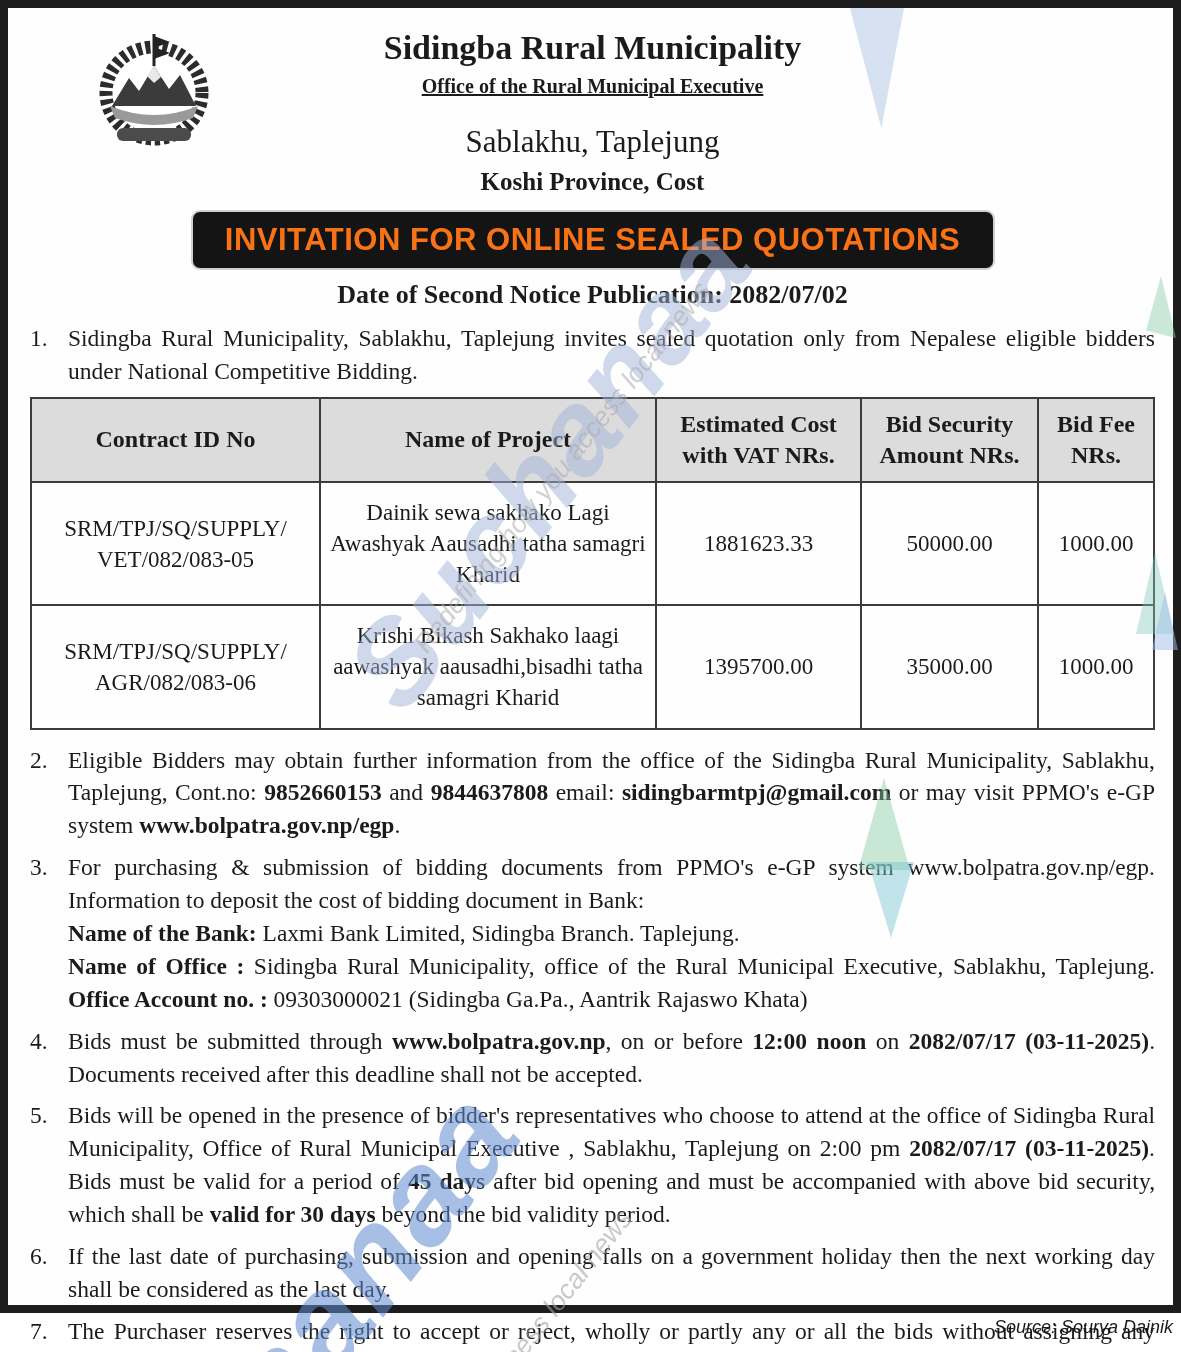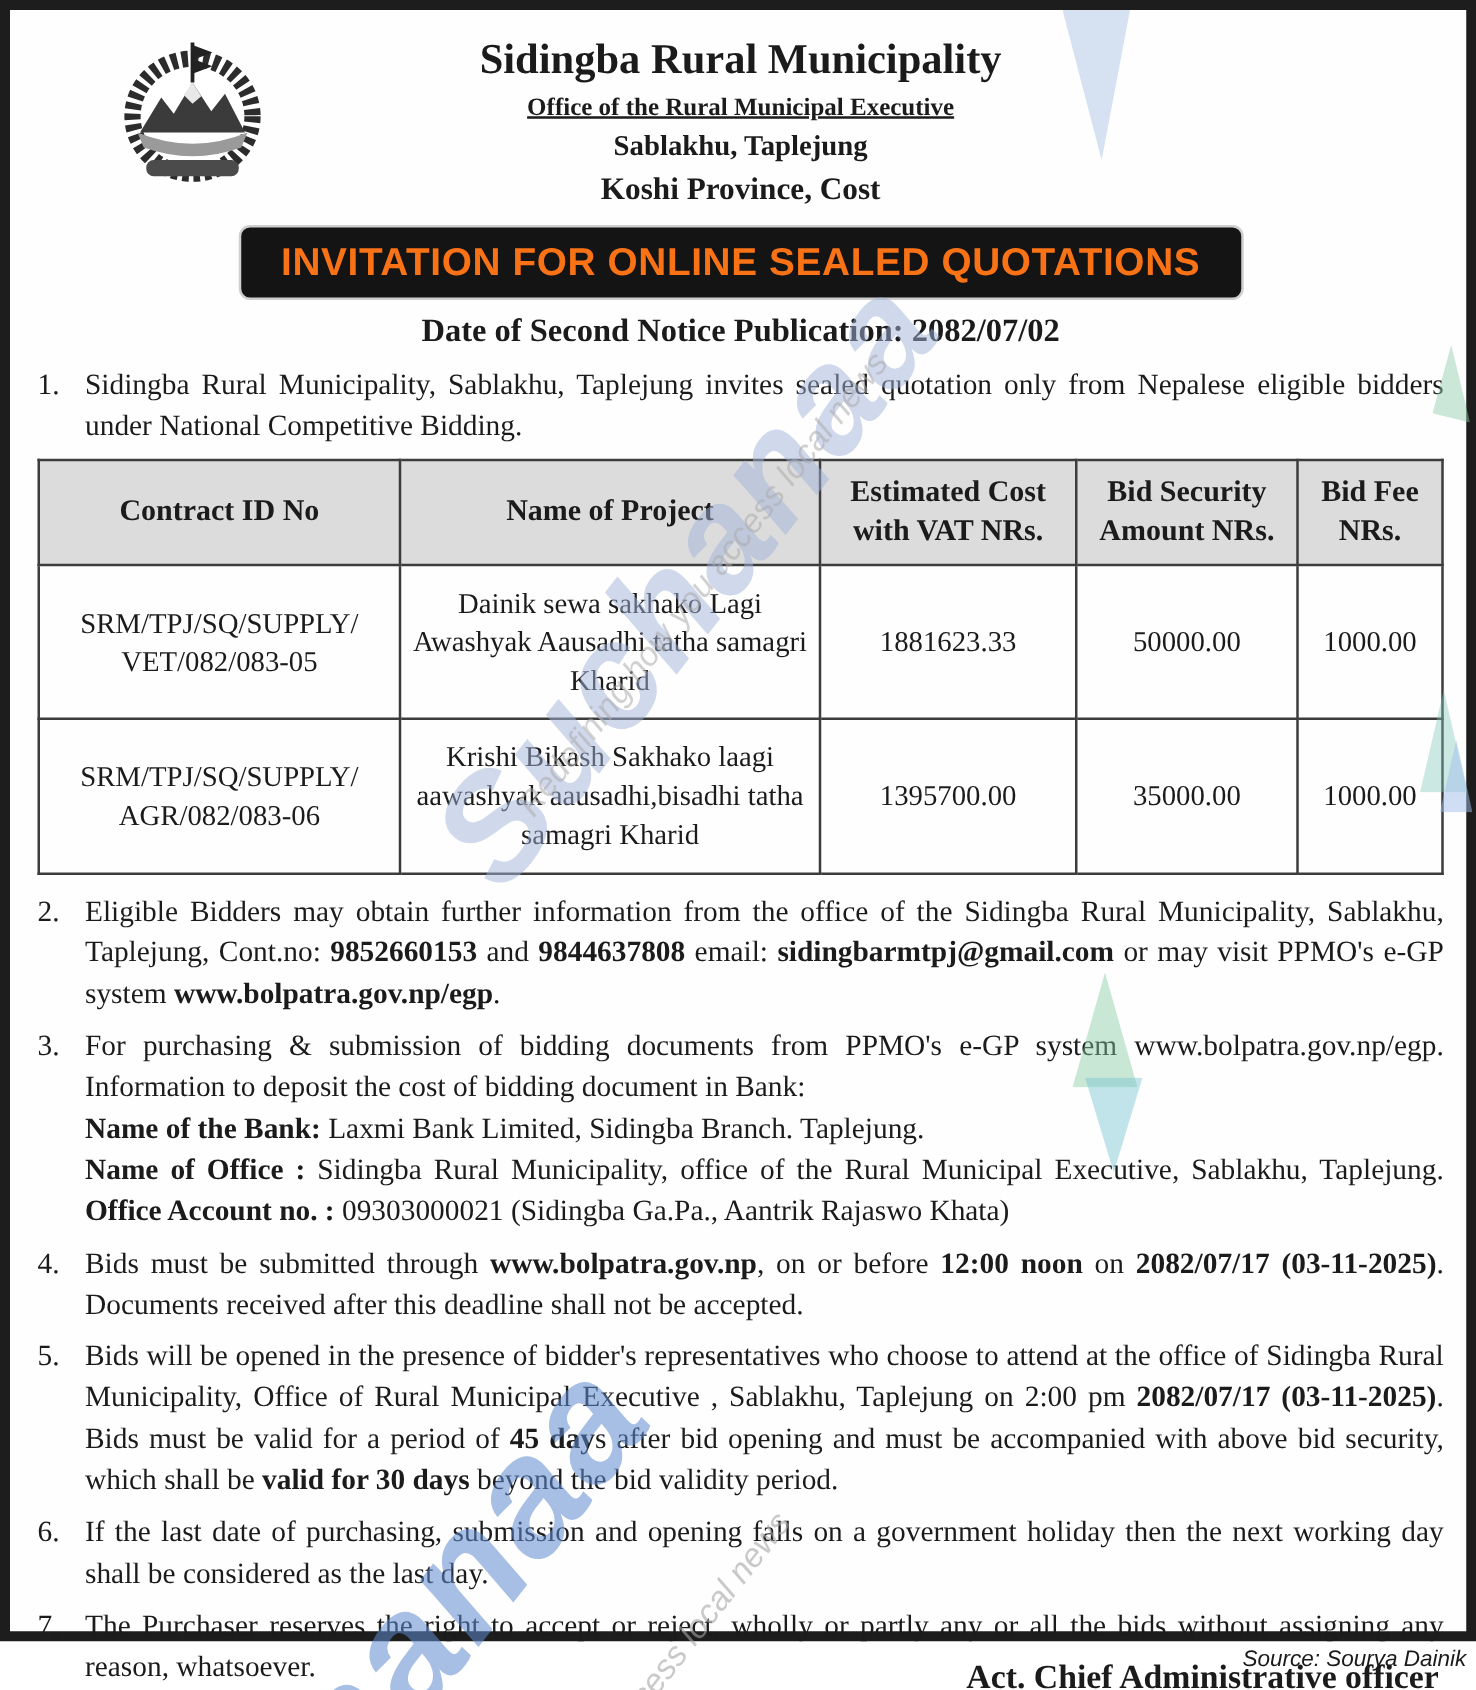--- a/index.html
+++ b/index.html
@@ -13,21 +13,21 @@
     border:8px solid #1d1d1d;box-sizing:border-box;background:#fefefe;
   }
   .content{
     position:absolute;left:8px;top:8px;width:1165px;height:1297px;
     box-sizing:border-box;padding:12px 18px 0 22px;z-index:2;
   }
   
   .doc-header{text-align:center;padding-top:8px;}
   .t1{font-size:34px;font-weight:bold;line-height:1.15;text-align:center;}
   .t2{font-size:20px;font-weight:bold;margin-top:8px;text-decoration:underline;}
-  .t3{font-size:23px;font-weight:bold;margin-top:6px;}
+  .t3{font-size:31px;font-weight:normal;margin-top:26px;}
   .t4{font-size:25px;font-weight:bold;margin-top:8px;}
   .logo{position:absolute;left:78px;top:22px;width:136px;height:128px;}
   
   .banner{
     margin:16px auto 12px auto;width:800px;height:56px;background:#141414;
     border-radius:7px;display:flex;align-items:center;justify-content:center;
     box-shadow:0 0 0 2px #cfcfcf;
   }
   .banner span{
     color:#f97316;font-family:"Liberation Sans",sans-serif;font-weight:bold;

